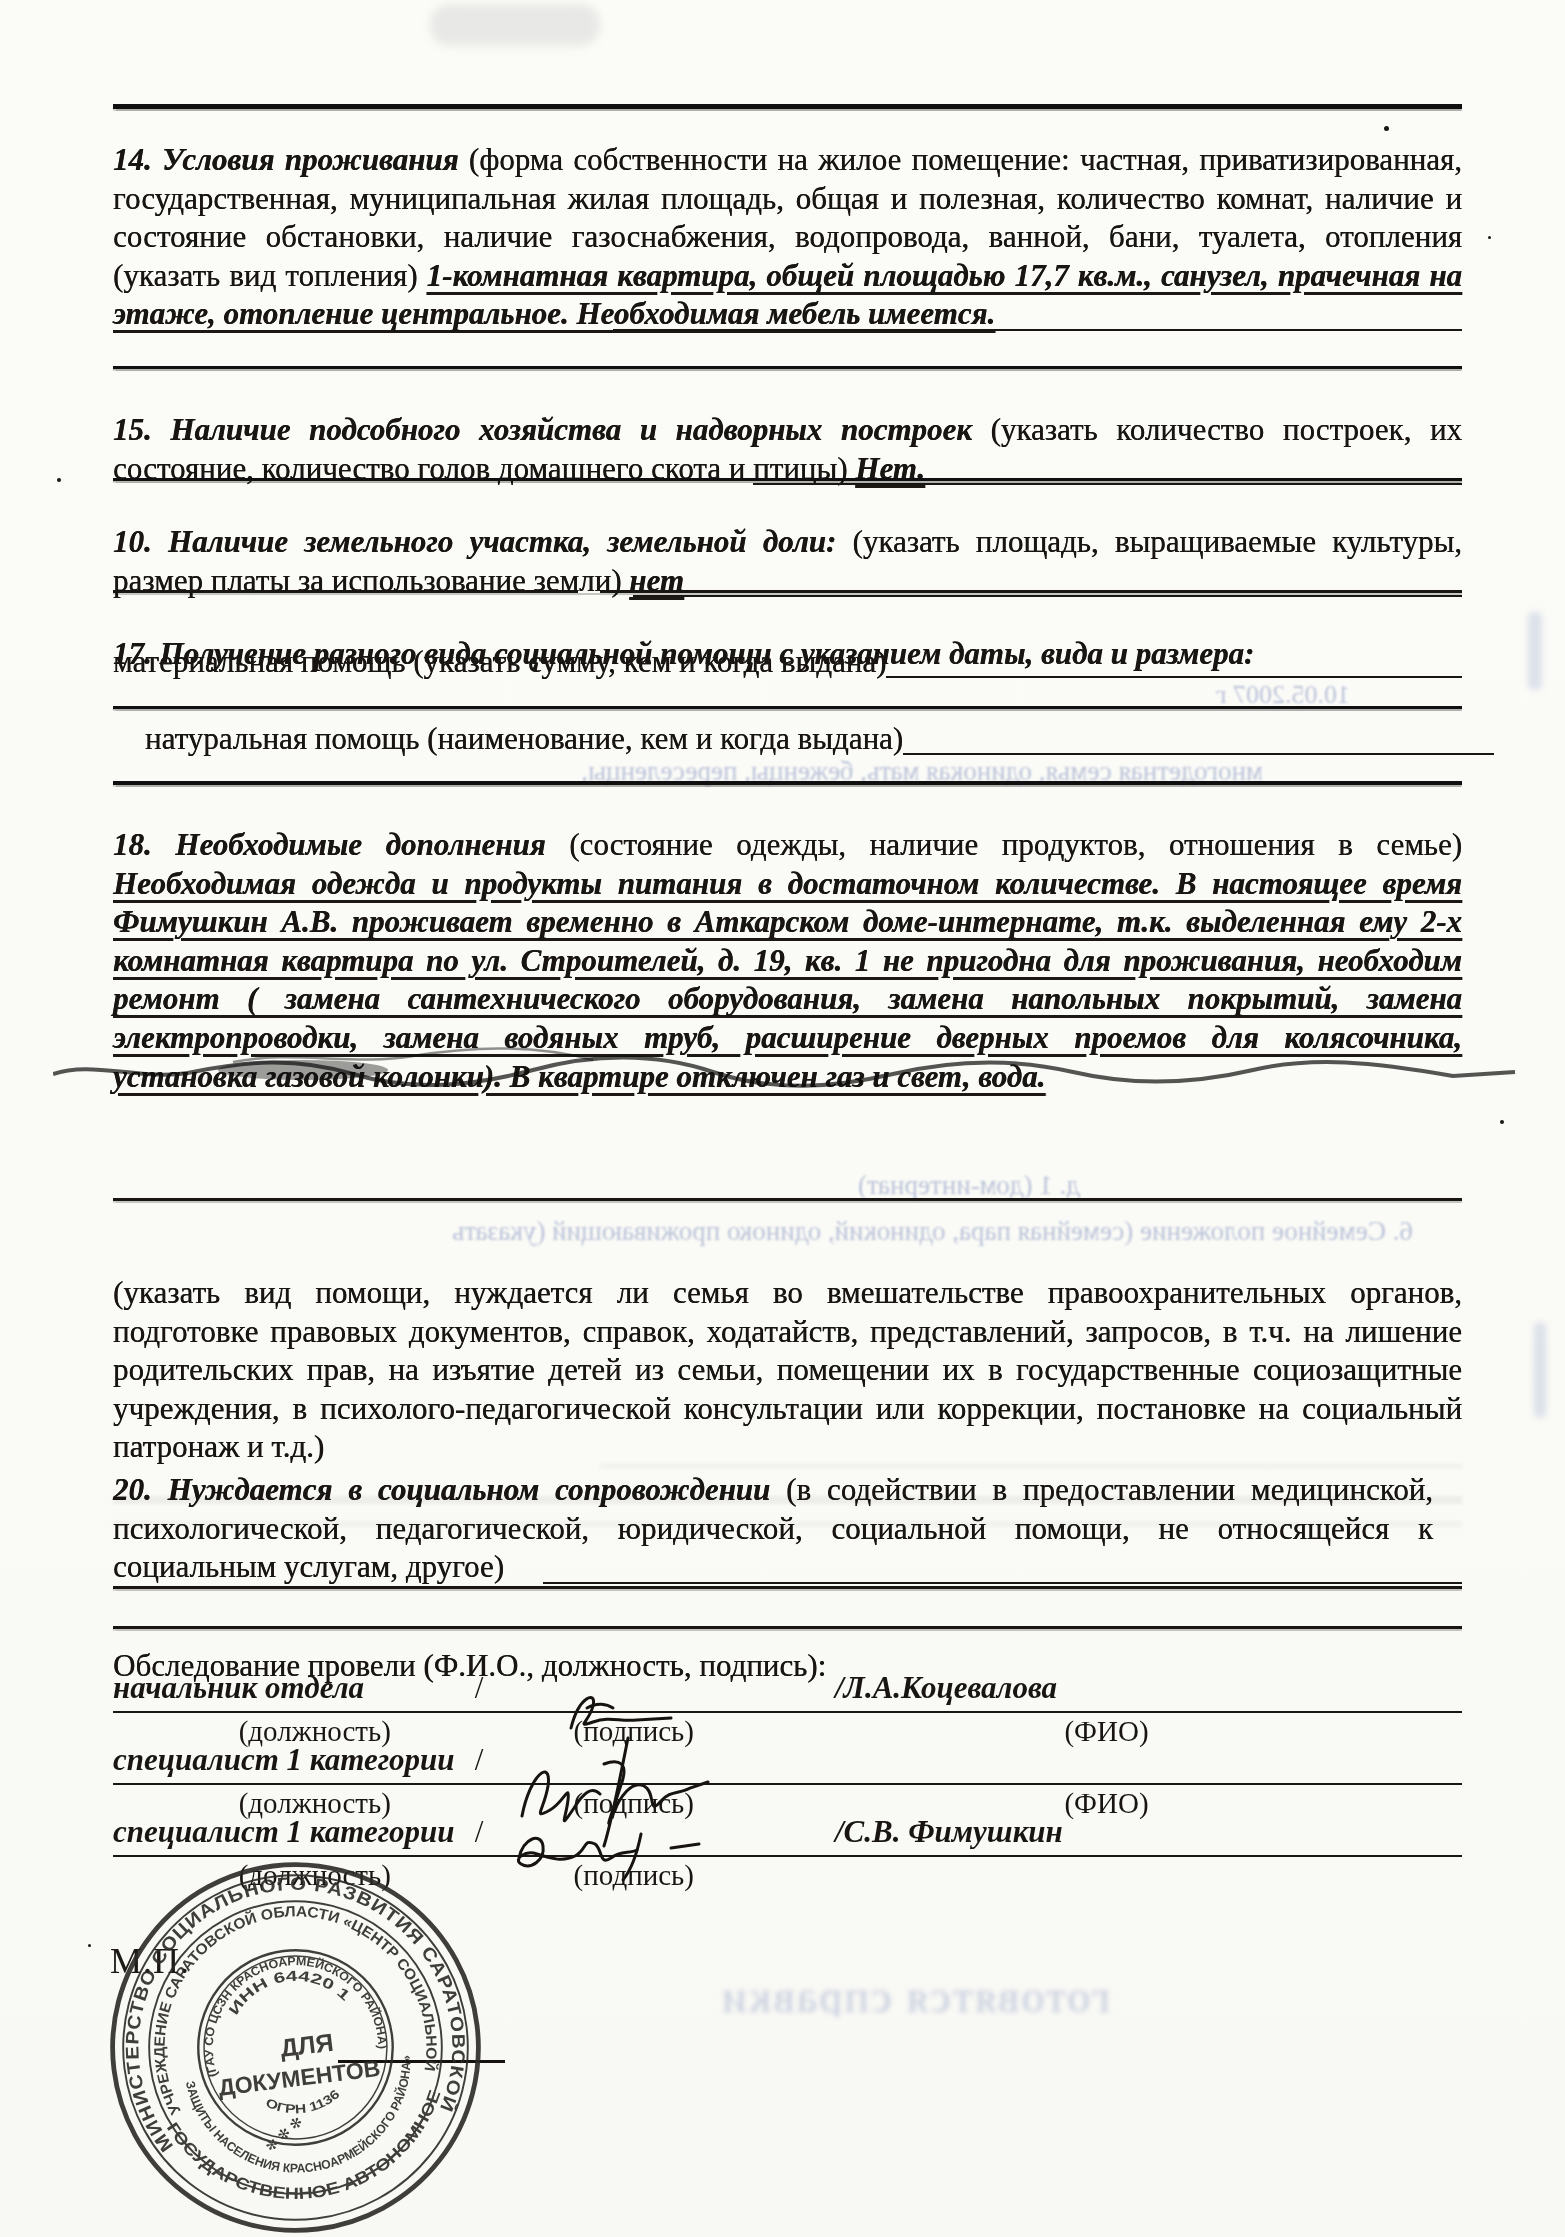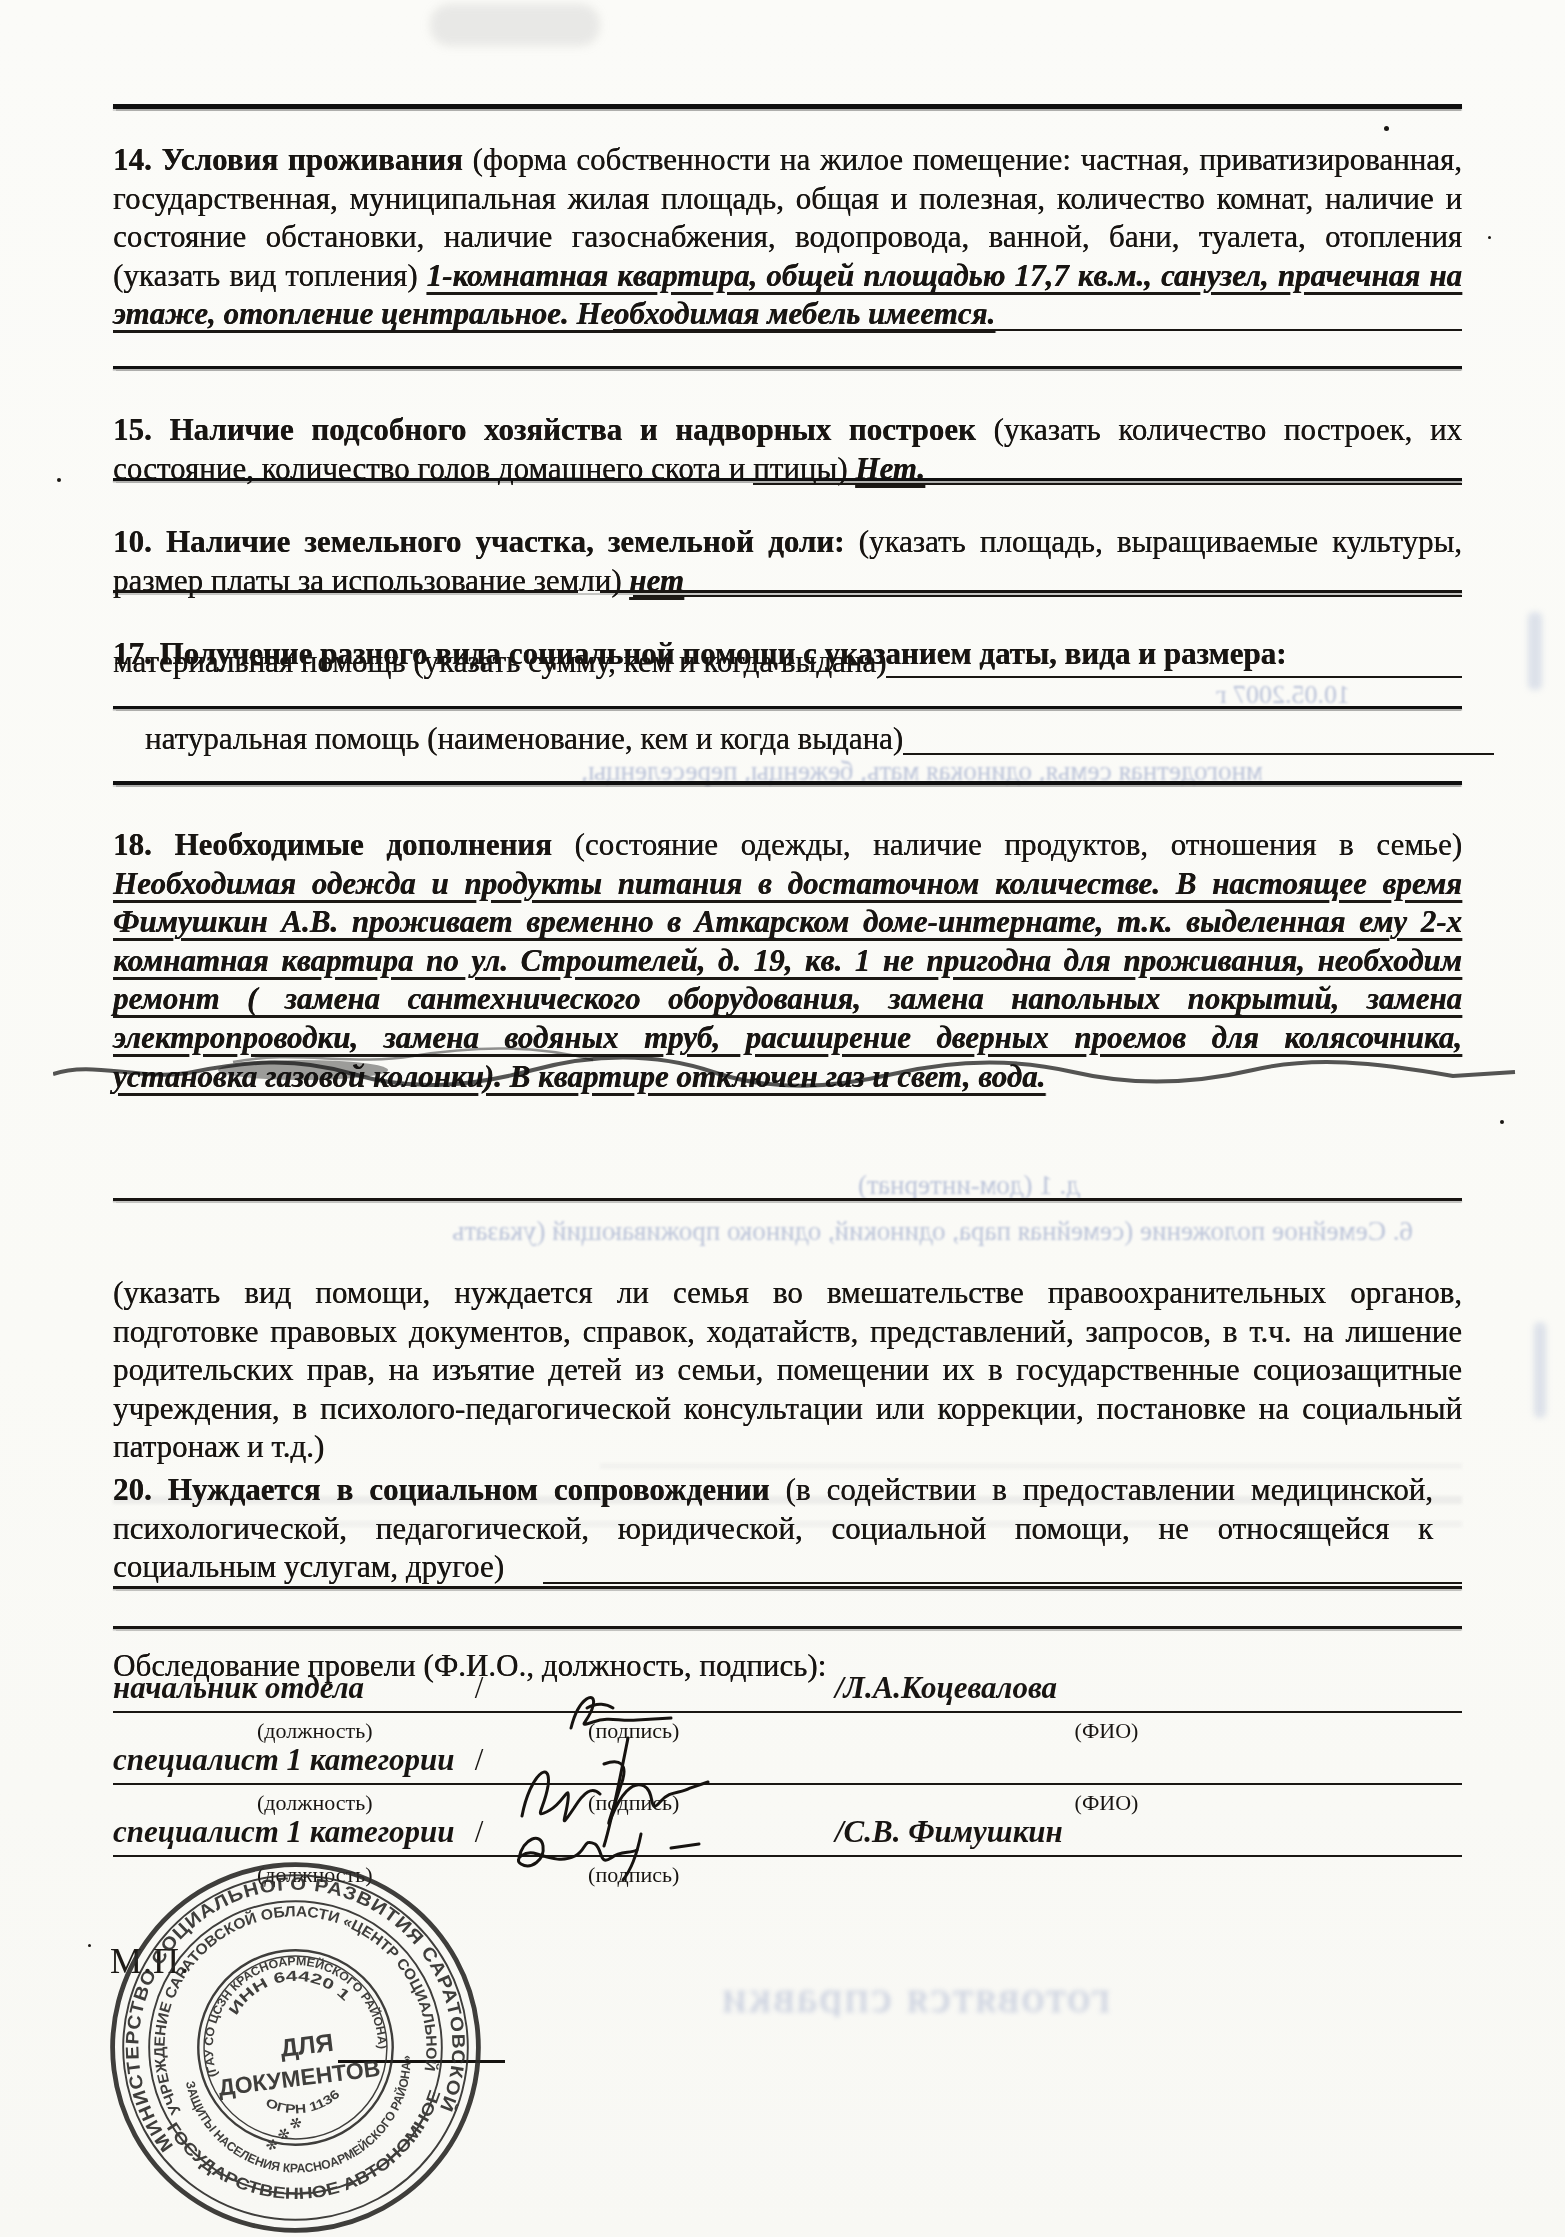--- a/index.html
+++ b/index.html
@@ -5,36 +5,36 @@
   html,body{margin:0;padding:0;background:#e8e8e6;}
   .page{
     position:relative; width:1565px; height:2237px; margin:0 auto;
     background:linear-gradient(180deg,#fbfbf8 0%, #fafaf6 60%, #f8f8f4 100%);
     overflow:hidden;
     font-family:"Liberation Serif","DejaVu Serif",serif;
     font-size:31px; line-height:38.6px; color:#181512;
   }
   .abs{position:absolute;}
   .para{position:absolute; left:113px; width:1349px; text-align:justify; text-shadow:0.35px 0 currentColor;}
-  .para b{font-weight:700;}
+  .para b{font-weight:700;font-style:italic;}
   .fill{font-style:italic; font-weight:700; text-decoration:underline; text-decoration-thickness:2.5px; text-underline-offset:6px; text-decoration-color:#1c1915;}
   .tailafter{position:absolute;}
   .tailafter::after{content:""; position:absolute; right:0; bottom:3px; border-bottom:2.5px solid #1a1713;}
   .t14::after{left:500px;} .t15::after{left:640px;} .t16::after{left:520px;}
   .t20{width:1320px;} .t20::after{left:430px; right:-29px;}
   .rule{position:absolute; left:113px; width:1349px; background:#101010; box-shadow:0 1.5px 1px rgba(0,0,0,.3);}
   .bline{position:absolute; left:113px; width:1349px; height:3px; background:#181512; box-shadow:0 1.5px 1px rgba(0,0,0,.22);}
   .fline{position:absolute; left:113px; width:1349px; display:flex; align-items:baseline; text-shadow:0.35px 0 currentColor;}
   .fline .tail{flex:1; border-bottom:2.5px solid #1a1713; height:2px; align-self:flex-end; margin-bottom:4px;}
   .sigrow{position:absolute; left:113px; width:1349px; height:42px; display:flex; align-items:baseline; border-bottom:2.5px solid #1a1713;}
   .sigrole{width:352px; font-style:italic; font-weight:700;}
   .sigslash{width:28px; text-align:center;}
   .sigpad{width:330px; position:relative;}
   .sigfio{flex:1; padding-left:12px; font-style:italic; font-weight:700;}
-  .lblrow{position:absolute; left:113px; width:1349px; display:flex; font-size:22px;}
+  .lblrow{position:absolute; left:113px; width:1349px; display:flex; font-size:29px;}
   .lblrow span{text-align:center;}
   .lbl1{width:420px;} .lbl2{width:244px;} .lbl3{width:740px;}
   .ghost{position:absolute; color:#7586b8; opacity:.48; filter:blur(1.3px); font-size:27px; white-space:nowrap; overflow:hidden;}
   .mirror{transform:scaleX(-1);}
   .band{position:absolute; background:rgba(125,125,135,.10); filter:blur(1.5px);}
   .spk{position:absolute; background:#1a1713; border-radius:50%;}
   .smear{position:absolute; background:rgba(115,135,190,.22); filter:blur(3px); border-radius:6px;}
   .sigsvg{position:absolute;}
   .sigsvg path{stroke:#161310; stroke-width:3; fill:none; stroke-linecap:round;}
   .stamp{position:absolute; opacity:.9; transform:rotate(-7deg);}

